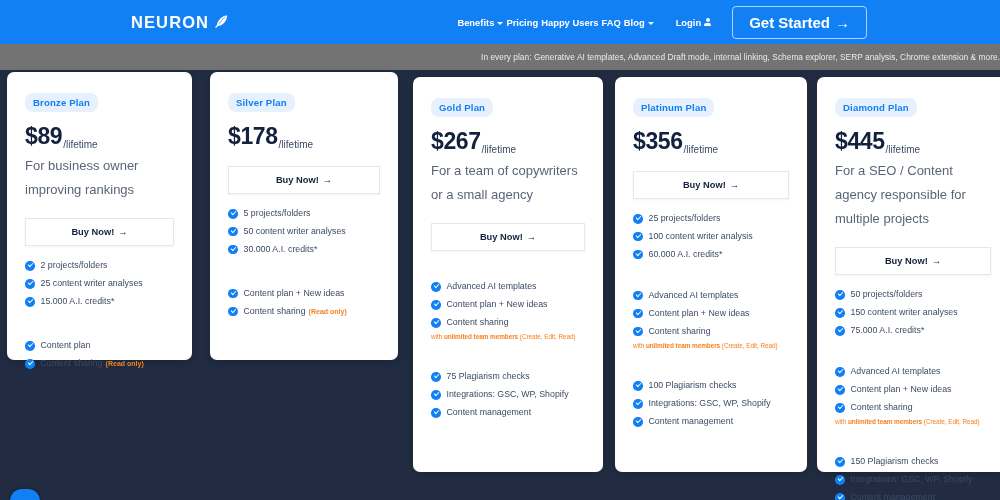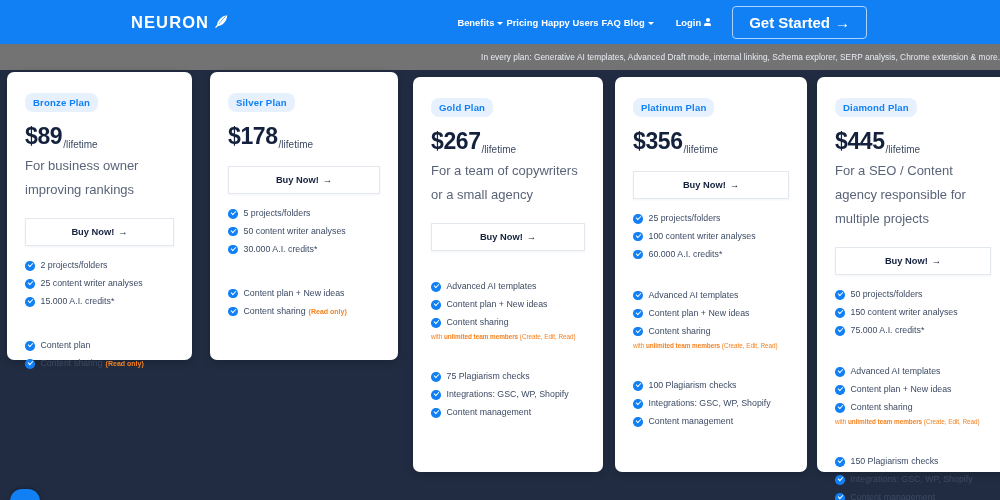--- a/index.html
+++ b/index.html
@@ -426,21 +426,21 @@
     <div class="buy-btn">
       <span>Buy Now!</span><span class="arrow">→</span>
     </div>
     <div class="feat-group">
       <div class="feat">
           <i class="check"></i>
           <span class="feat-text">25 projects/folders</span>
         </div>
       <div class="feat">
           <i class="check"></i>
-          <span class="feat-text">100 content writer analyses</span>
+          <span class="feat-text">100 content writer analysis</span>
         </div>
       <div class="feat">
           <i class="check"></i>
           <span class="feat-text">60.000 A.I. credits*</span>
         </div>
     </div>
     <div class="feat-group gap-lg">
       <div class="feat">
           <i class="check"></i>
           <span class="feat-text">Advanced AI templates</span>

